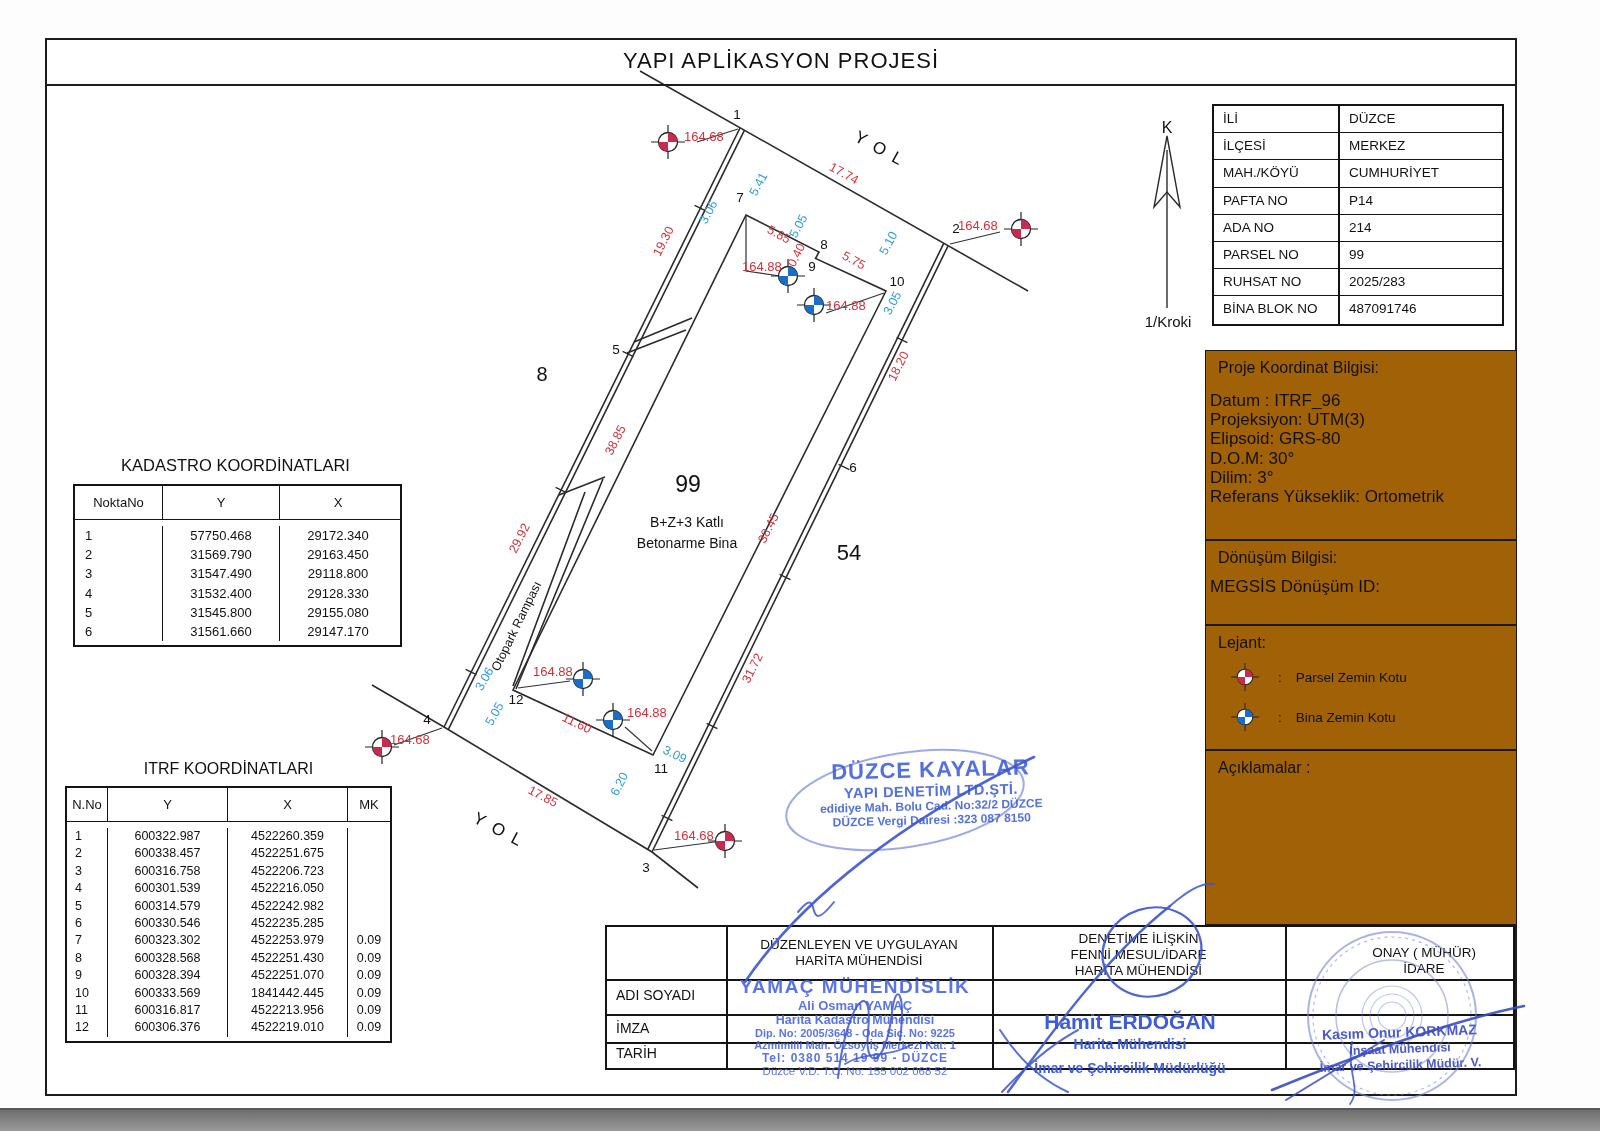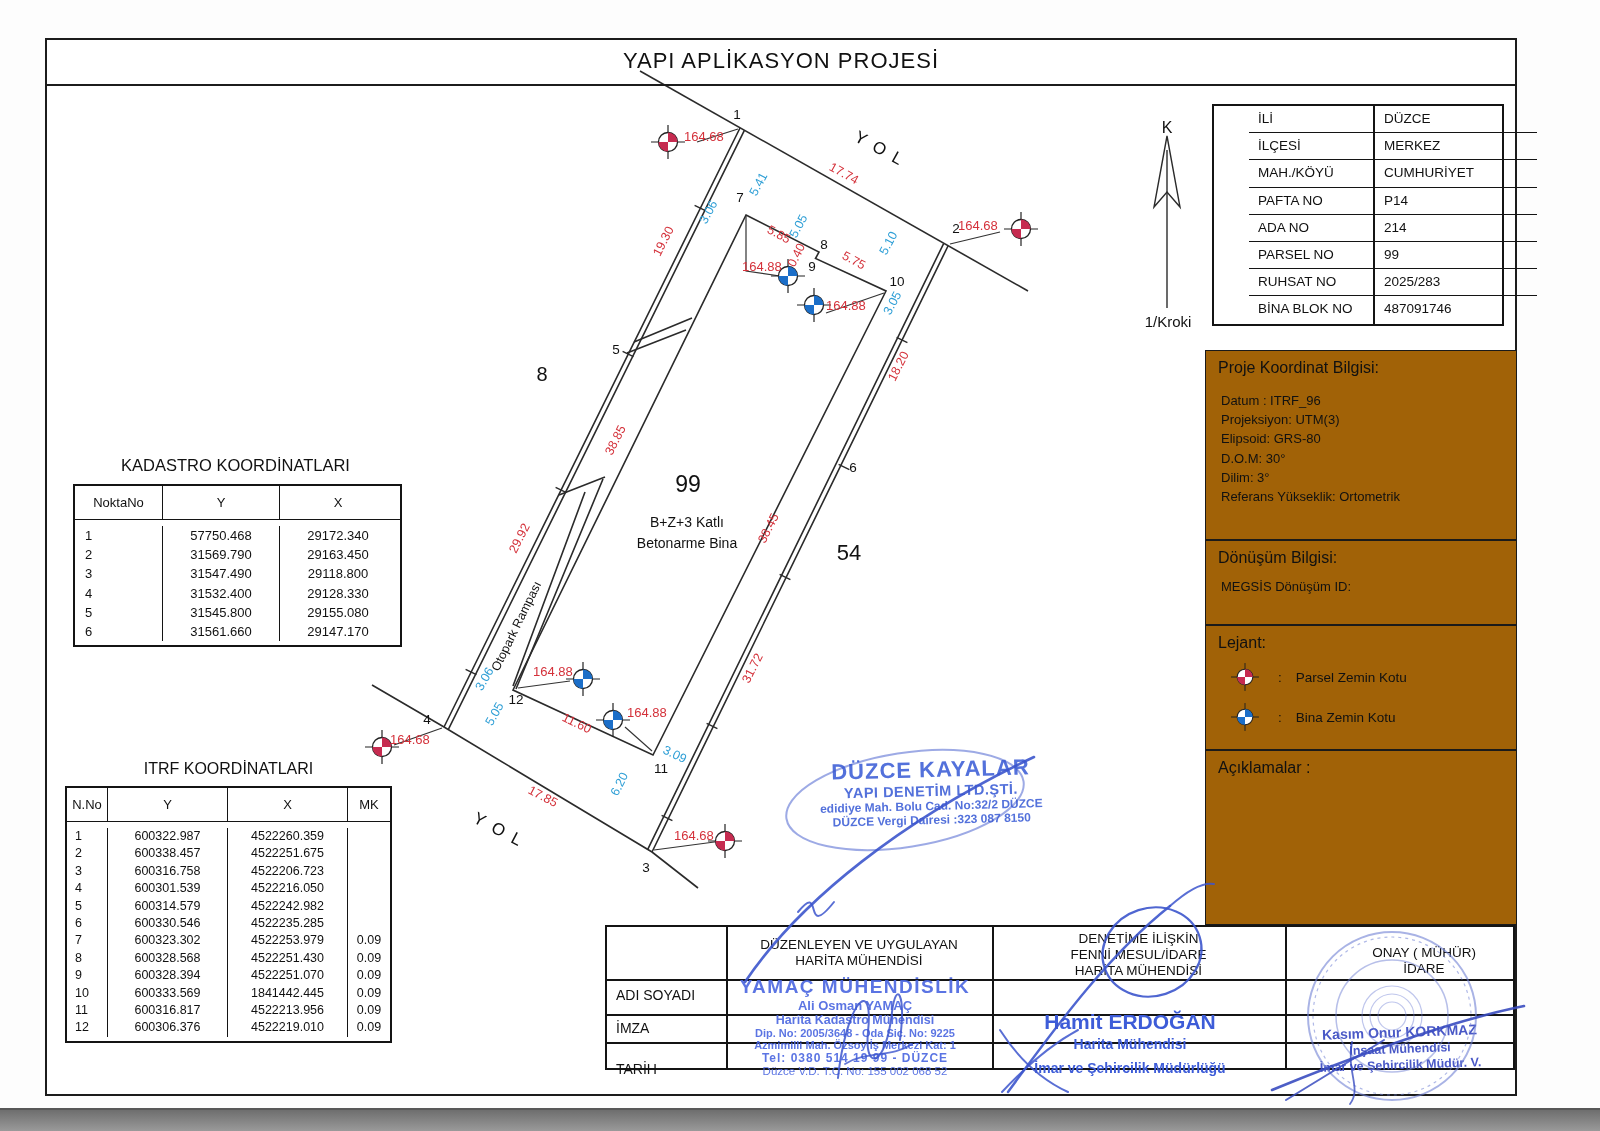--- a/index.html
+++ b/index.html
@@ -19,25 +19,25 @@
   .dim.red{fill:var(--dim-red);}
   .dim.blue{fill:var(--dim-blue);}
   .elev{font-size:13px;}
   .elev.red{fill:var(--dim-red);} 
   .pt{font-size:13.5px;}
   .mkr.red{color:var(--marker-red);}
   .mkr.blue{color:var(--marker-blue);}
   
   .box{position:absolute;border:1.6px solid #1a1a1a;background:#a16207;box-sizing:border-box;z-index:2;}
   .box .hd{font-size:16px;margin:8px 0 0 12px;}
-  .plines{margin:14px 0 0 15px;font-size:13px;line-height:19.2px;}
+  .plines{margin:14px 0 0 4px;font-size:17px;line-height:19.2px;}
   
   .info{position:absolute;left:1212px;top:104px;width:292px;border:2px solid #141414;
         background:#fff;box-sizing:border-box;z-index:3;}
-  .info-body{display:grid;grid-template-columns:126px 162px;padding-left:35px;}
+  .info-body{display:grid;grid-template-columns:126px 162px;}
   .info-body .cell{height:27.2px;line-height:26px;font-size:13.5px;box-sizing:border-box;
         border-bottom:1.7px solid #141414;padding-left:9px;white-space:nowrap;overflow:hidden;}
   .info-body .cell:nth-child(odd){border-right:2px solid #141414;}
   .info-body .cell:nth-last-child(-n+2){border-bottom:none;}
   
   .tbl-title{position:absolute;font-size:16.5px;text-align:center;z-index:2;}
   .ctable{position:absolute;border:2px solid #141414;background:#fff;box-sizing:border-box;z-index:2;}
   .chead{display:grid;border-bottom:1.7px solid #141414;}
   .chead .hcell{text-align:center;font-size:13px;padding:9px 0;}
   .kad .chead,.kad .coord-body{grid-template-columns:88px 117px 116px;}
@@ -369,21 +369,21 @@
       <div>FENNİ MESUL/İDARE</div>
       <div>HARİTA MÜHENDİSİ</div>
     </div>
     <div class="bt-h" style="left:678px;top:18px;width:230px;margin-left:24px;">
       <div>ONAY ( MÜHÜR)</div>
       <div>İDARE</div>
     </div>
 
     <div class="bt-rl" style="top:60px;">ADI SOYADI</div>
     <div class="bt-rl" style="top:93px;">İMZA</div>
-    <div class="bt-rl" style="top:134px;">TARİH</div>
+    <div class="bt-rl" style="top:118px;">TARİH</div>
   </div>
 
   <div class="stamp" id="stamp-kayalar">
     <div class="sk0">DÜZCE KAYALAR</div>
     <div class="sk1">YAPI DENETİM LTD.ŞTİ.</div>
     <div class="sk2">edidiye Mah. Bolu Cad. No:32/2 DÜZCE</div>
     <div class="sk3">DÜZCE Vergi Dairesi :323 087 8150</div>
   </div>
 
   <div class="stamp" id="stamp-yamac">

